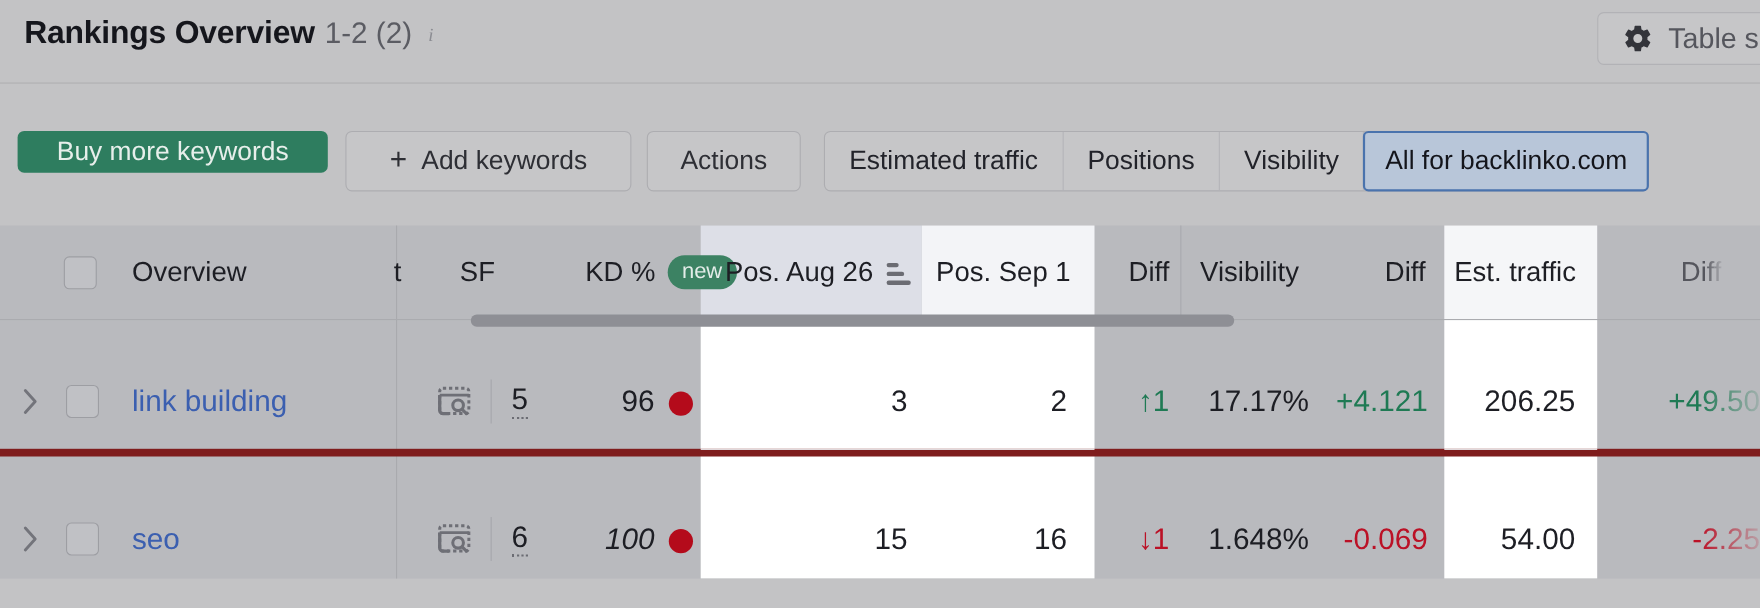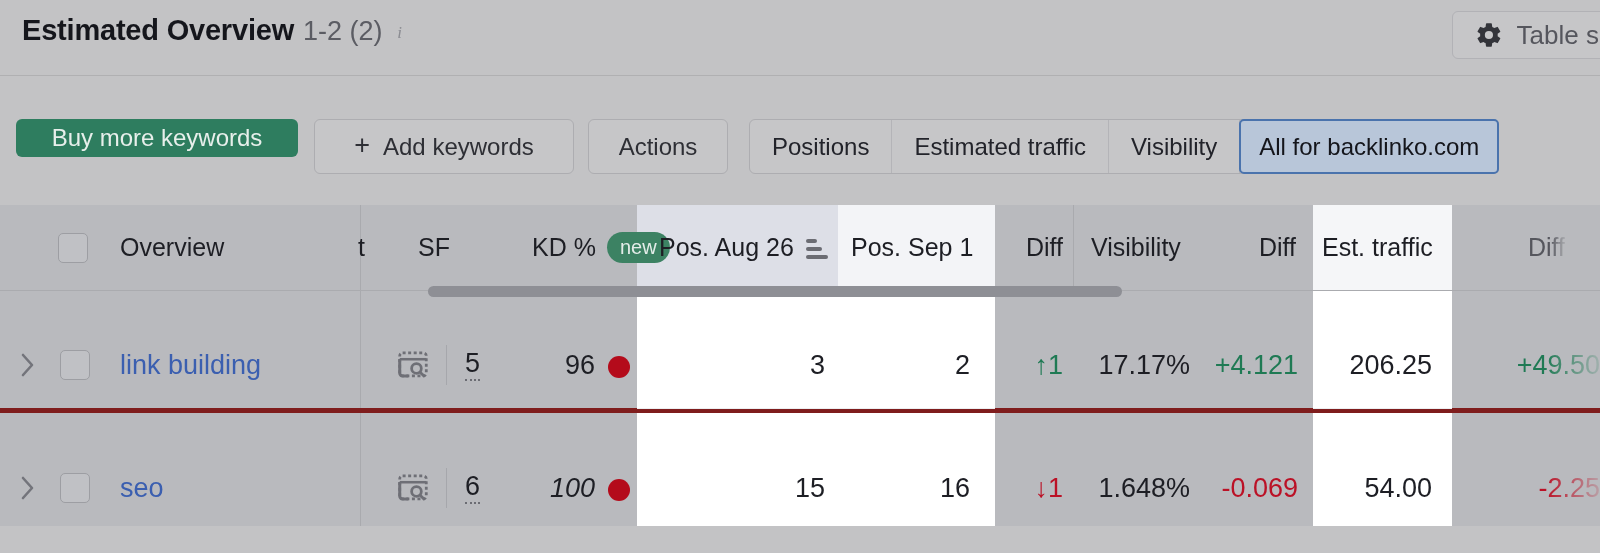--- a/index.html
+++ b/index.html
@@ -290,21 +290,21 @@
   }
 
   
   .row {
     position: absolute;
     left: 0;
     width: 1600px;
     height: 118px;
   }
   .row1 { top: 85px; }
-  .row2 { top: 203px; border-top: 5px solid #7f1d1d; }
+  .row2 { top: 203px; border-top: 7px solid #7f1d1d; }
   .cell {
     position: absolute;
     top: 16px;
     height: 118px;
     display: flex;
     align-items: center;
     font-size: 27px;
     color: #1d1e24;
     white-space: nowrap;
   }
@@ -348,21 +348,21 @@
     background: #c3c3c5;
   }
 </style>
 </head>
 <body>
 
 <div class="app">
 
   <div class="header">
     <div class="title-wrap">
-      <span class="title-main">Estimated Overview</span>
+      <span class="title-main">Rankings Overview</span>
       <span class="title-range">1-2 (2)</span>
       <span class="info-icon">i</span>
     </div>
 
     <div class="table-settings-btn">
       <svg class="gear" viewBox="0 0 24 24">
         <path fill="currentColor" d="M19.4 13c.04-.32.06-.66.06-1s-.02-.68-.07-1l2.11-1.63a.5.5 0 0 0 .12-.64l-2-3.46a.5.5 0 0 0-.6-.22l-2.49 1a7.3 7.3 0 0 0-1.73-1l-.38-2.65A.49.49 0 0 0 13.93 2h-4a.49.49 0 0 0-.49.42l-.38 2.65c-.63.26-1.2.6-1.73 1l-2.49-1a.5.5 0 0 0-.6.22l-2 3.46a.5.5 0 0 0 .12.64L4.47 11c-.05.32-.07.66-.07 1s.02.68.07 1l-2.11 1.63a.5.5 0 0 0-.12.64l2 3.46c.13.22.39.3.6.22l2.49-1c.53.4 1.1.74 1.73 1l.38 2.65c.04.24.25.42.49.42h4c.24 0 .45-.18.49-.42l.38-2.65c.63-.26 1.2-.6 1.73-1l2.49 1c.22.08.47 0 .6-.22l2-3.46a.5.5 0 0 0-.12-.64L19.4 13Zm-7.47 2.5a3.5 3.5 0 1 1 0-7 3.5 3.5 0 0 1 0 7Z"></path>
       </svg>
       <span class="table-settings-label">Table s</span>
     </div>
@@ -372,22 +372,22 @@
     <div class="btn btn-buy">Buy more keywords</div>
 
     <div class="btn btn-add">
       <span class="plus-icon">+</span>
       <span>Add keywords</span>
     </div>
 
     <div class="btn btn-actions">Actions</div>
 
     <div class="segmented">
+      <div class="seg">Estimated traffic</div>
       <div class="seg">Positions</div>
-      <div class="seg">Estimated traffic</div>
       <div class="seg">Visibility</div>
       <div class="seg selected">All for backlinko.com</div>
     </div>
   </div>
 
   <div class="table-zone">
 
     <div class="hl-col hl-pos-aug"></div>
     <div class="hl-col hl-pos-sep"></div>
     <div class="hl-col hl-esttraffic-head"></div>

